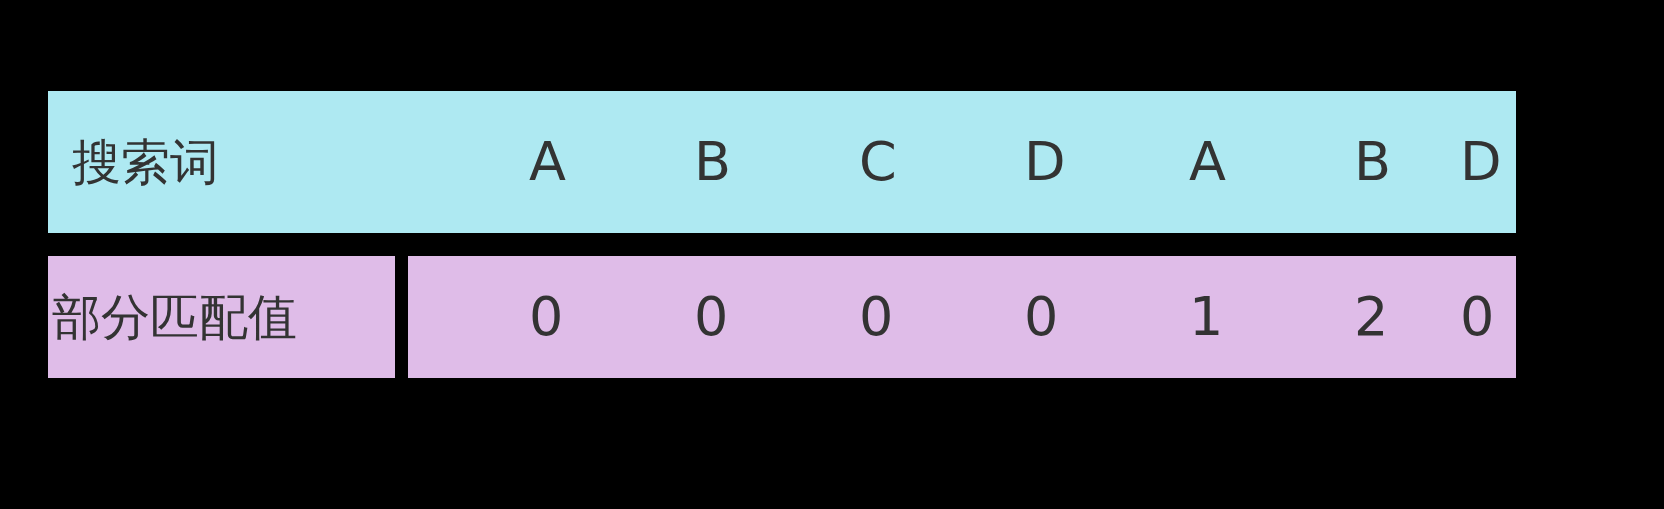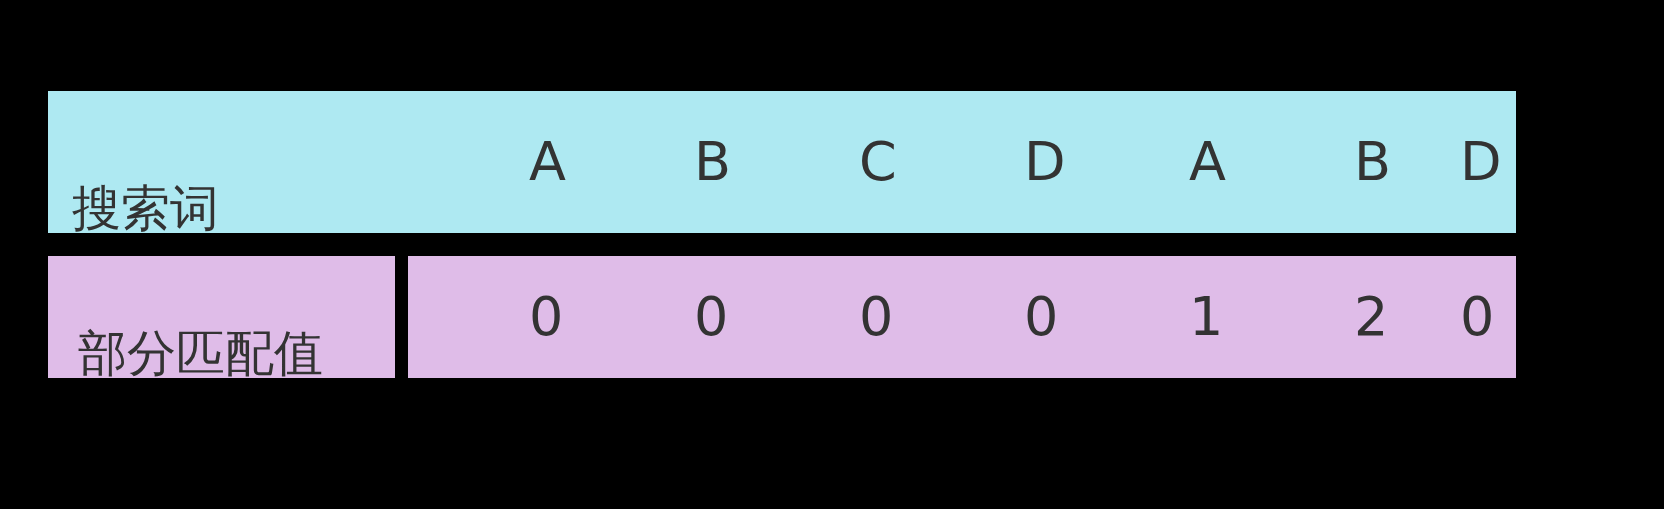--- a/index.html
+++ b/index.html
@@ -20,21 +20,21 @@
     width: 1664px;
     height: 509px;
     background: #000000;
   }
 
   
   .cell {
     position: absolute;
     box-sizing: border-box;
     display: flex;
-    align-items: flex-end;
+    align-items: center;
     color: #333333;
     -webkit-font-smoothing: antialiased;
   }
 
   .row-terms {
     background: #aee9f2;
   }
   .row-values {
     background: #dfbce8;
   }
@@ -66,21 +66,21 @@
     font-size: 49px;
     font-weight: 400;
     letter-spacing: 0px;
     line-height: 1;
     white-space: nowrap;
   }
   #terms-label {
     margin-left: 24px;
   }
   #values-label {
-    margin-left: 30px;
+    margin-left: 4px;
   }
 
   
   .seq {
     position: absolute;
     top: 0;
     height: 100%;
     display: flex;
     align-items: center;
   }

